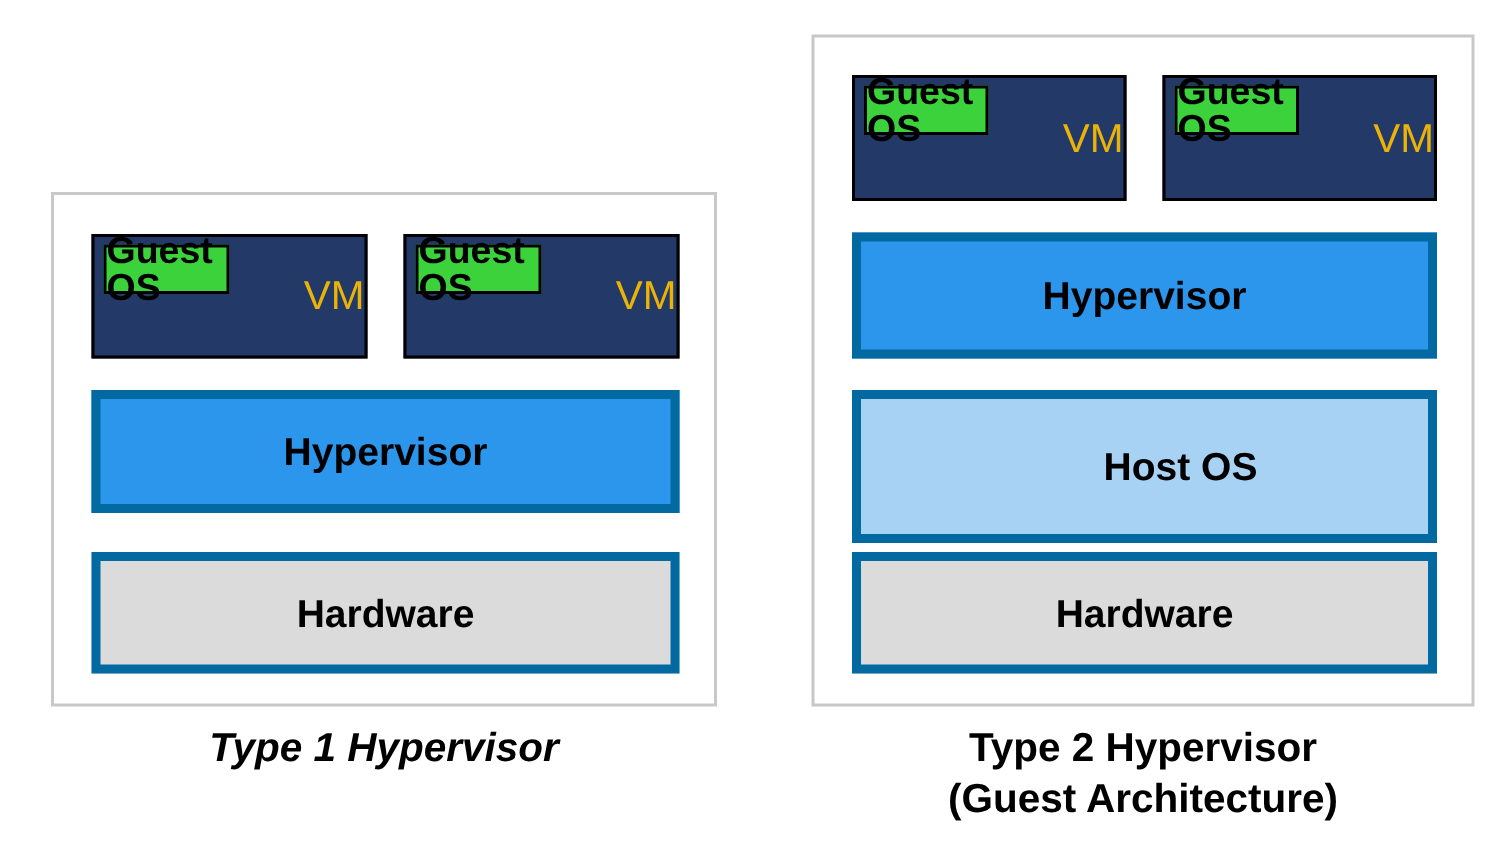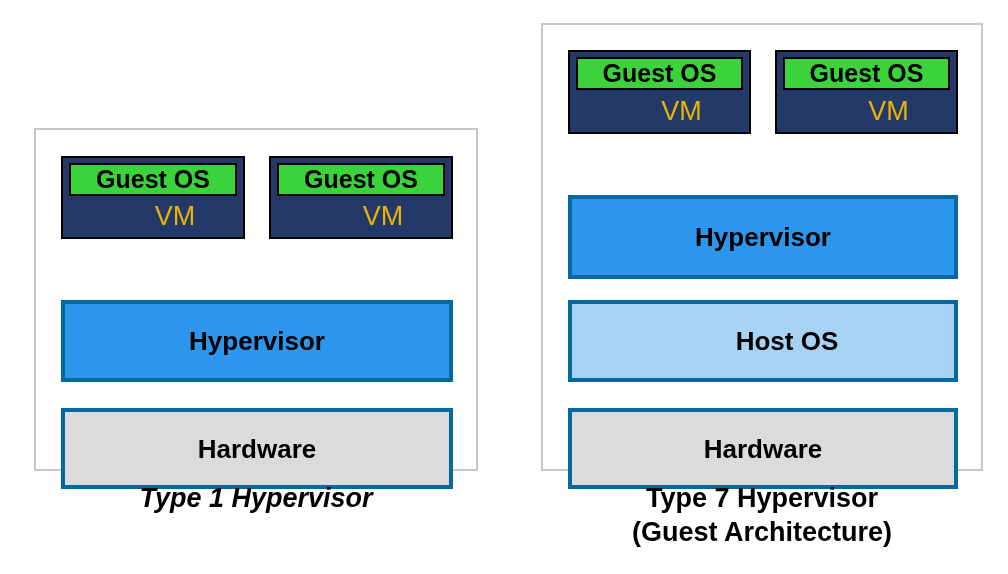--- a/index.html
+++ b/index.html
@@ -33,21 +33,21 @@
   }
   .panel-type1 .vm-row { top: 26px; height: 83px; }
   .panel-type2 .vm-row { top: 25px; height: 84px; }
 
   .vm-box {
     flex: 1;
     background: var(--vm-navy, #233968);
     border: 2px solid #000000;
     box-sizing: border-box;
     display: flex;
-    flex-direction: column;
+    flex-direction: row;
   }
   .guest-os {
     margin: 5px 6px 0 6px;
     height: 33px;
     background: var(--guest-green, #3bd23b);
     border: 2px solid #000000;
     box-sizing: border-box;
     display: flex;
     align-items: center;
     justify-content: center;
@@ -65,40 +65,39 @@
     font-size: 27px;
     color: #eab308;
     line-height: 1;
     padding-left: 44px;
   }
 
   .layer {
     position: absolute;
     left: 25px;
     right: 23px;
-    border: 4px solid #0369a1;
+    border: 6px solid #0369a1;
     box-sizing: border-box;
     display: flex;
     align-items: center;
     justify-content: center;
     font-weight: bold;
     font-size: 26px;
     color: #000000;
     line-height: 1;
-    margin-top: 40px;
   }
   .layer-hypervisor { background: var(--hypervisor-blue, #2b96ec); }
   .layer-hostos     { background: var(--host-blue, #a8d2f4); }
   .layer-hardware   { background: var(--hardware-gray, #dbdbdb); }
 
   .panel-type1 .layer-hypervisor { top: 130px; height: 82px; }
   .panel-type1 .layer-hardware   { top: 238px; height: 81px; }
 
   .panel-type2 .layer-hypervisor { top: 130px; height: 84px; }
-  .panel-type2 .layer-hostos     { top: 235px; height: 82px; padding-left: 48px; }
+  .panel-type2 .layer-hostos     { top: 235px; height: 102px; padding-left: 48px; }
   .panel-type2 .layer-hardware   { top: 343px; height: 81px; }
 
   .caption {
     position: absolute;
     top: 481px;
     text-align: center;
     font-weight: bold;
     font-size: 27px;
     line-height: 34px;
     color: #000000;
@@ -140,17 +139,17 @@
         <div class="guest-os">Guest OS</div>
         <div class="vm-label">VM</div>
       </div>
     </div>
     <div class="layer layer-hypervisor">Hypervisor</div>
     <div class="layer layer-hostos">Host OS</div>
     <div class="layer layer-hardware">Hardware</div>
   </div>
 
   <div class="caption caption-type2">
-    <div>Type 7 Hypervisor</div>
+    <div>Type 2 Hypervisor</div>
     <div>(Guest Architecture)</div>
   </div>
 
 </div>
 
 </body></html>

